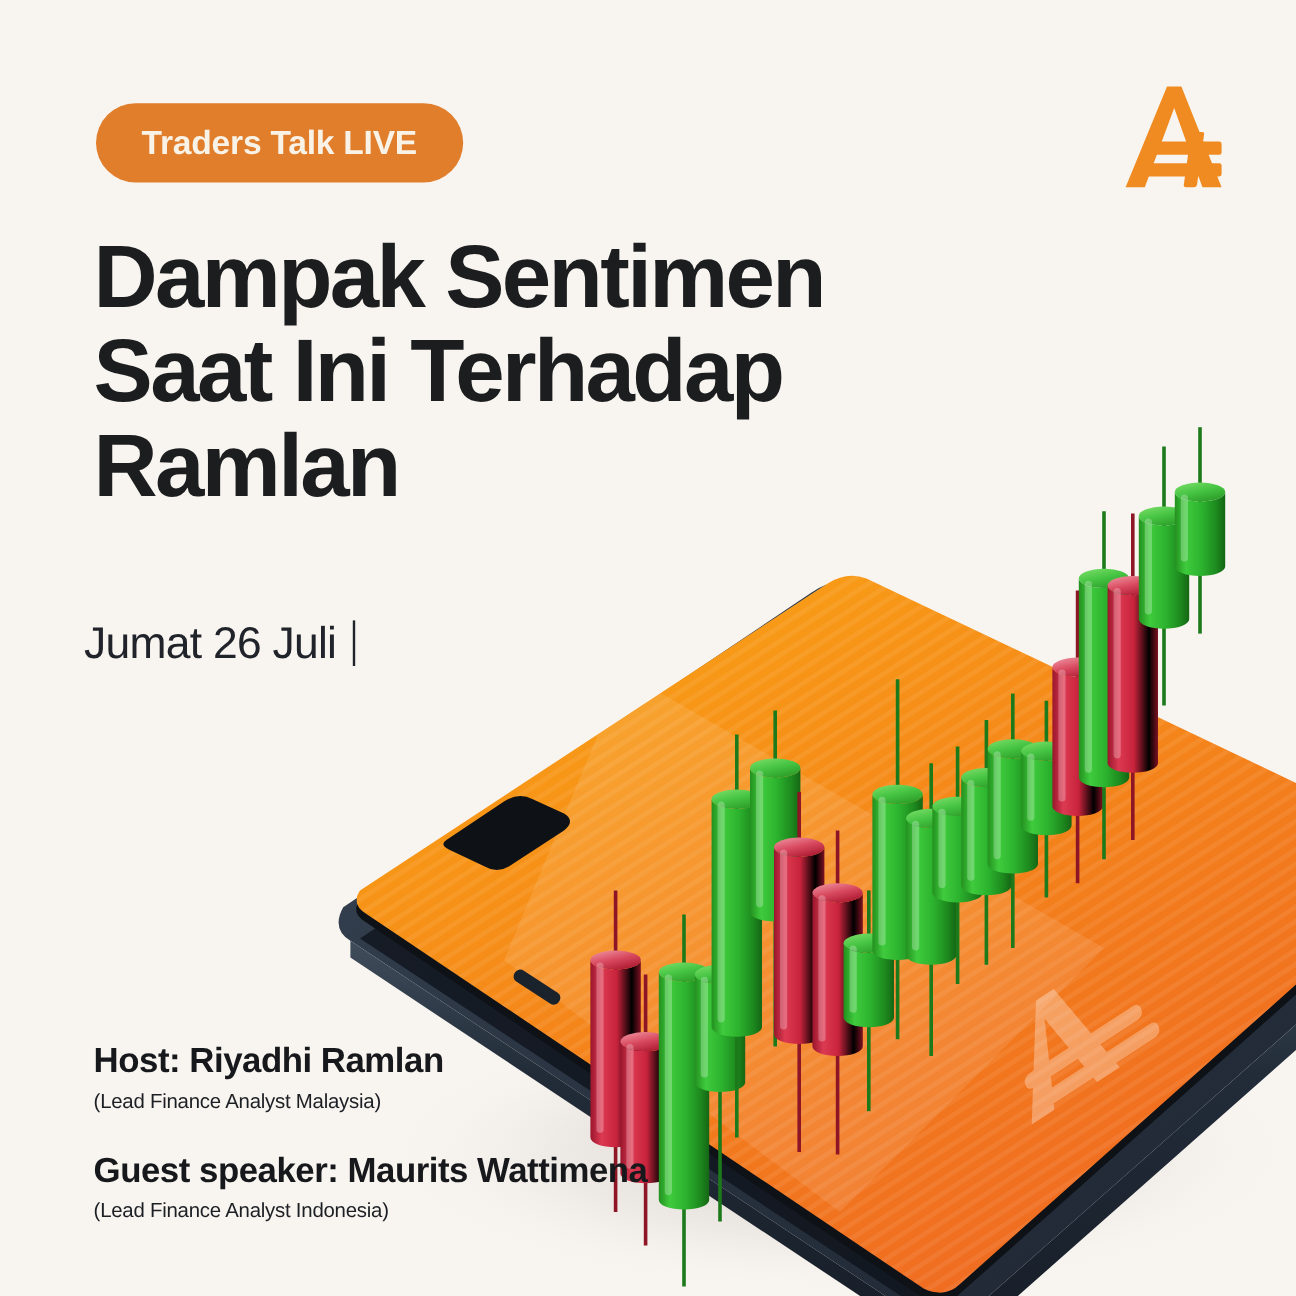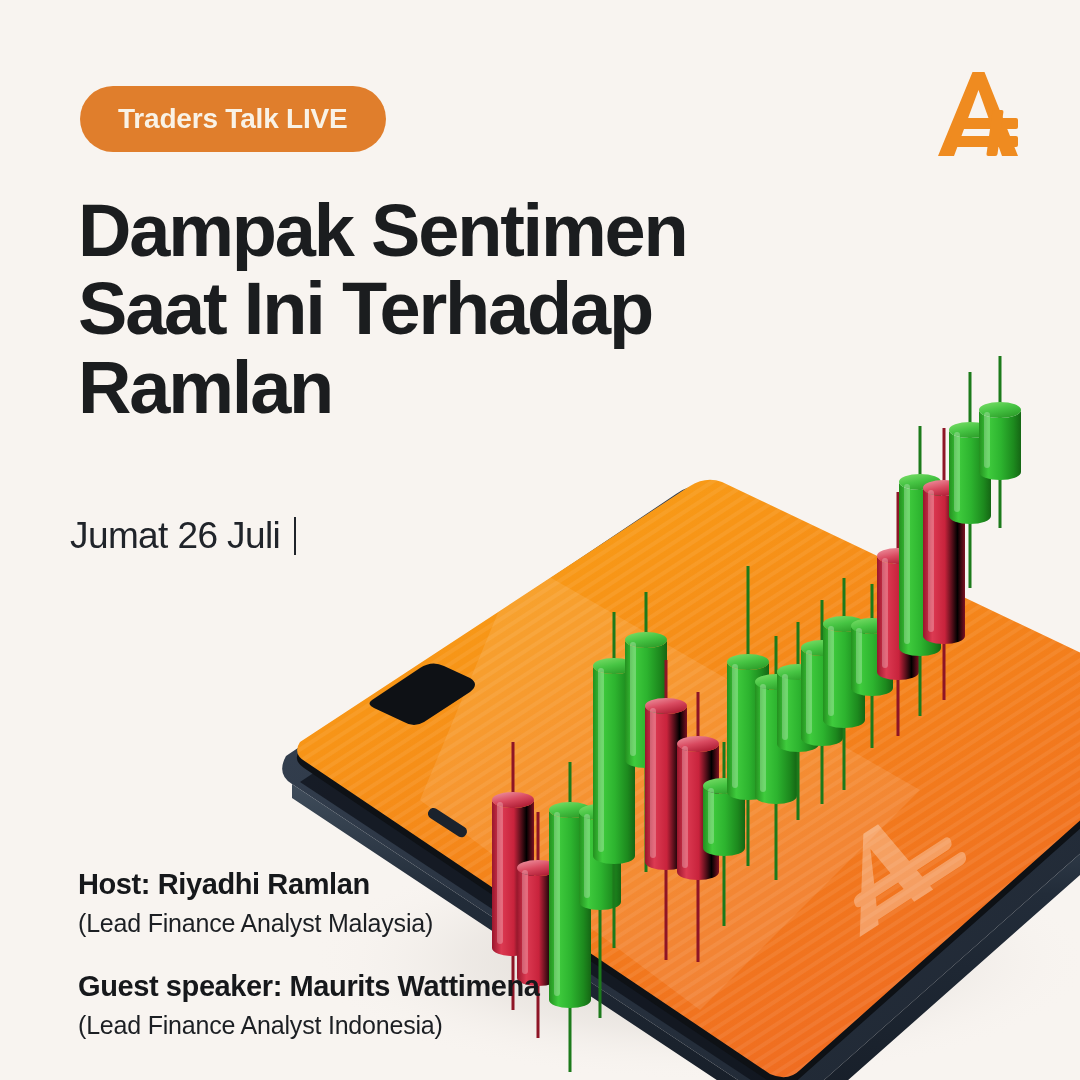--- a/index.html
+++ b/index.html
@@ -71,21 +71,21 @@
   .credit-block { margin-bottom:28px; }
   .credit-block:last-child { margin-bottom:12px; }
   .credit-name {
     color:#16181b;
     font-size:29px; font-weight:bold;
     letter-spacing:-0.4px;
     line-height:1.3;
   }
   .credit-role {
     color:#1c1f23;
-    font-size:25px; font-weight:normal;
+    font-size:17px; font-weight:normal;
     letter-spacing:-0.2px;
     line-height:1.35;
     margin-top:3px;
   }
 </style>
 </head>
 <body>
 
 <div id="poster">
 

